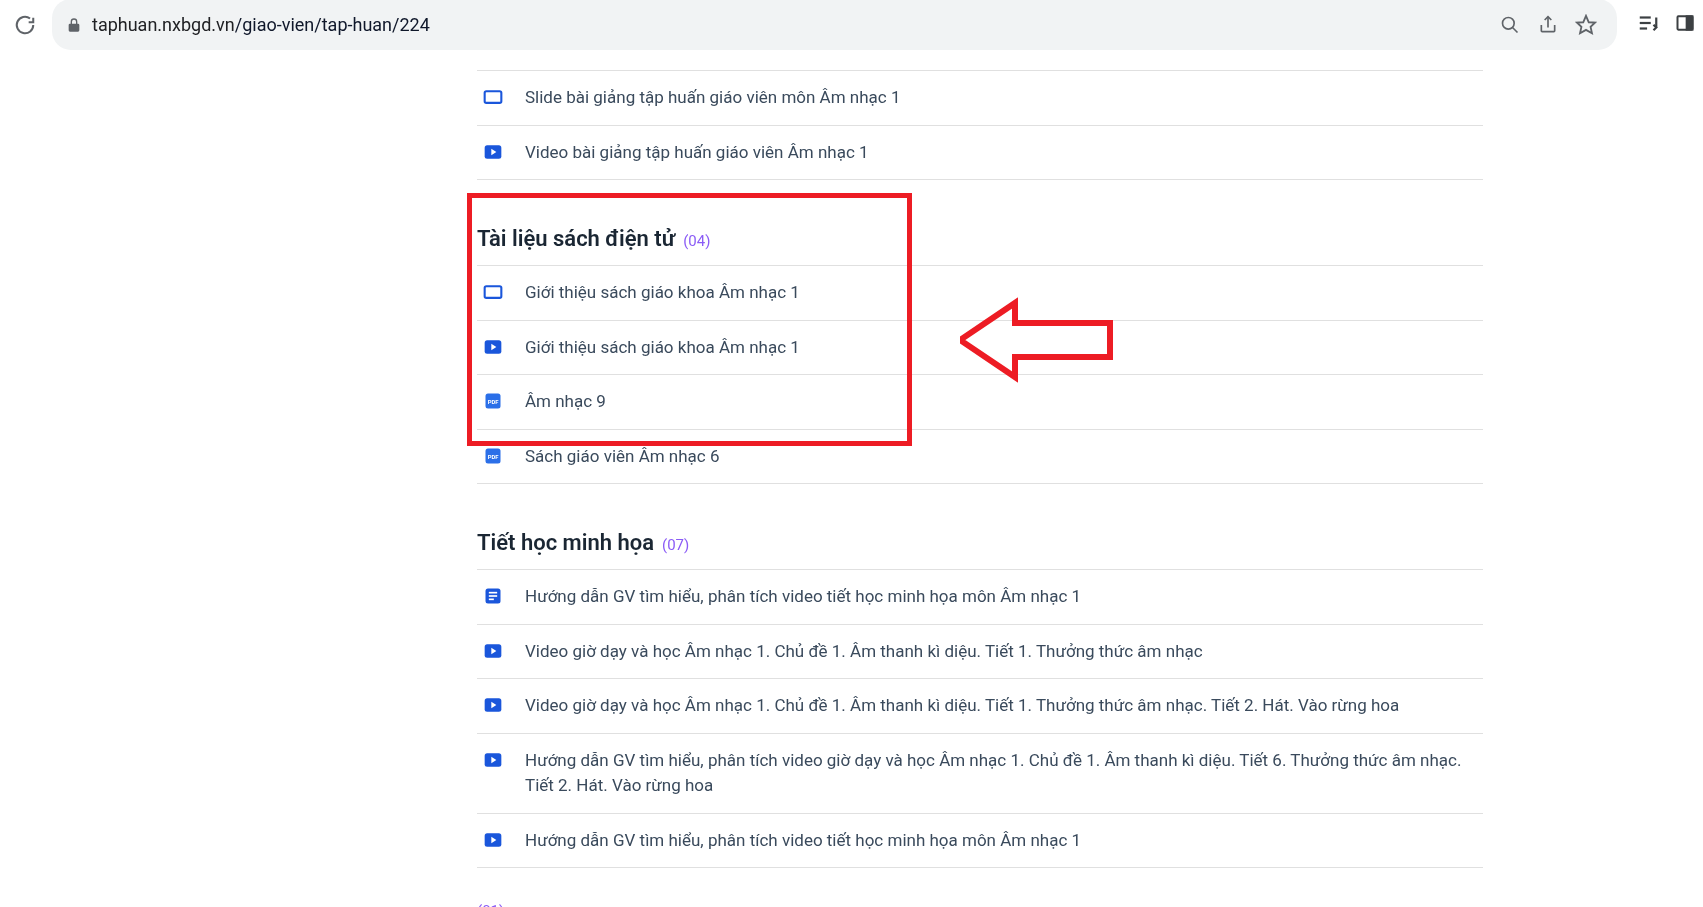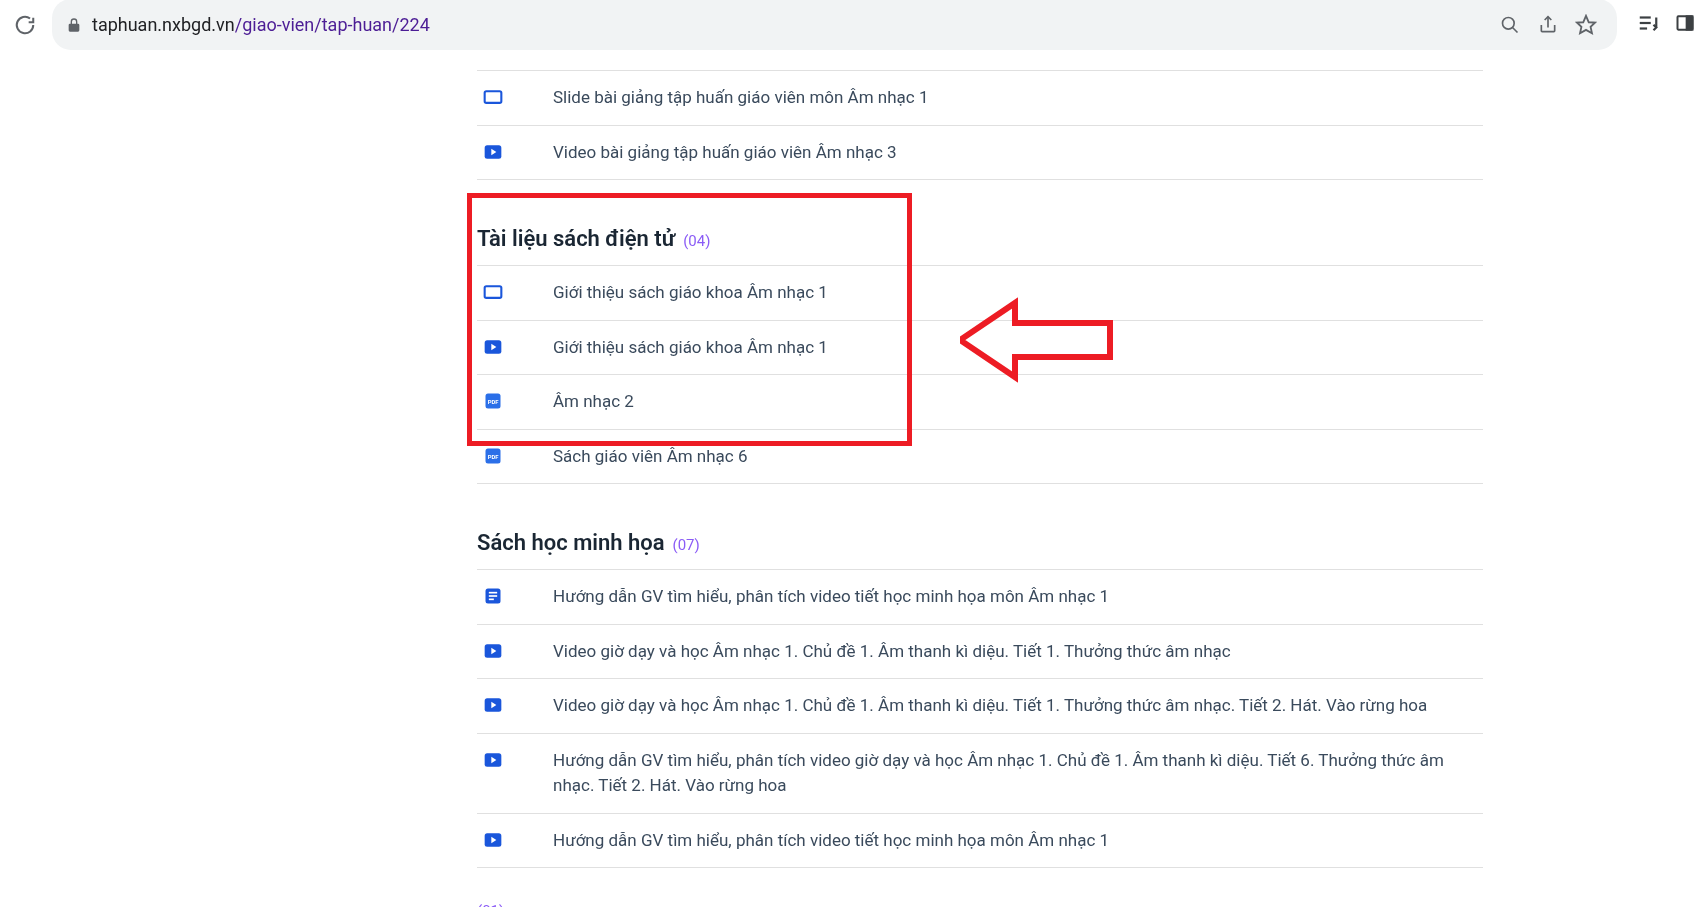--- a/index.html
+++ b/index.html
@@ -44,21 +44,21 @@
       color: #5f6368;
       display: flex;
       align-items: center;
     }
     .url-text {
       font-size: 18px;
       color: #202124;
       display: flex;
     }
     .url-path {
-      color: #4c1d95;
+      color: #0f172a;
     }
     .bar-icons {
       display: flex;
       align-items: center;
       gap: 16px;
       padding-right: 6px;
       color: #5f6368;
     }
     .bar-icons .icon {
       width: 22px;
@@ -96,21 +96,20 @@
       display: flex;
       align-items: center;
       justify-content: center;
       flex-shrink: 0;
       margin-top: 2px;
     }
     .item-label {
       font-size: 17px;
       color: #3a4a5c;
       line-height: 1.5;
-      margin-left: 28px;
     }
     .section-header {
       display: flex;
       align-items: baseline;
       gap: 8px;
       padding: 6px 0 14px 0;
       margin-top: 40px;
     }
     .section-title {
       font-size: 22px;
@@ -215,21 +214,21 @@
     </span>
     <span class="item-label">Slide bài giảng tập huấn giáo viên môn Âm nhạc 1</span>
   </div>
   <div class="item-row">
     <span class="item-icon">
       <svg width="20" height="20" viewBox="0 0 24 24">
           <rect x="2" y="4" width="20" height="16" rx="3" fill="#1a56db"></rect>
           <polygon points="10,8 16,12 10,16" fill="#fff"></polygon>
         </svg>
     </span>
-    <span class="item-label">Video bài giảng tập huấn giáo viên Âm nhạc 3</span>
+    <span class="item-label">Video bài giảng tập huấn giáo viên Âm nhạc 1</span>
   </div>
 
   <div class="section-header">
     <span class="section-title">Tài liệu sách điện tử</span>
     <span class="section-count">(04)</span>
   </div>
   <div class="item-row first">
     <span class="item-icon">
       <svg width="20" height="20" viewBox="0 0 24 24">
           <rect x="2" y="5" width="20" height="14" rx="2" fill="none" stroke="#1a56db" stroke-width="2.5"></rect>
@@ -247,34 +246,34 @@
     </span>
     <span class="item-label">Giới thiệu sách giáo khoa Âm nhạc 1</span>
   </div>
   <div class="item-row">
     <span class="item-icon">
       <svg width="20" height="20" viewBox="0 0 24 24">
           <rect x="3" y="3" width="18" height="18" rx="3" fill="#2b6fe8"></rect>
           <text x="12" y="15" text-anchor="middle" font-size="7" fill="#fff" font-weight="bold">PDF</text>
         </svg>
     </span>
-    <span class="item-label">Âm nhạc 2</span>
+    <span class="item-label">Âm nhạc 9</span>
   </div>
   <div class="item-row">
     <span class="item-icon">
       <svg width="20" height="20" viewBox="0 0 24 24">
           <rect x="3" y="3" width="18" height="18" rx="3" fill="#2b6fe8"></rect>
           <text x="12" y="15" text-anchor="middle" font-size="7" fill="#fff" font-weight="bold">PDF</text>
         </svg>
     </span>
     <span class="item-label">Sách giáo viên Âm nhạc 6</span>
   </div>
 
   <div class="section-header">
-    <span class="section-title">Sách học minh họa</span>
+    <span class="section-title">Tiết học minh họa</span>
     <span class="section-count">(07)</span>
   </div>
   <div class="item-row first">
     <span class="item-icon">
       <svg width="20" height="20" viewBox="0 0 24 24">
           <rect x="3" y="3" width="18" height="18" rx="3" fill="#1a56db"></rect>
           <line x1="7" y1="8" x2="17" y2="8" stroke="#fff" stroke-width="2"></line>
           <line x1="7" y1="12" x2="17" y2="12" stroke="#fff" stroke-width="2"></line>
           <line x1="7" y1="16" x2="13" y2="16" stroke="#fff" stroke-width="2"></line>
         </svg>

